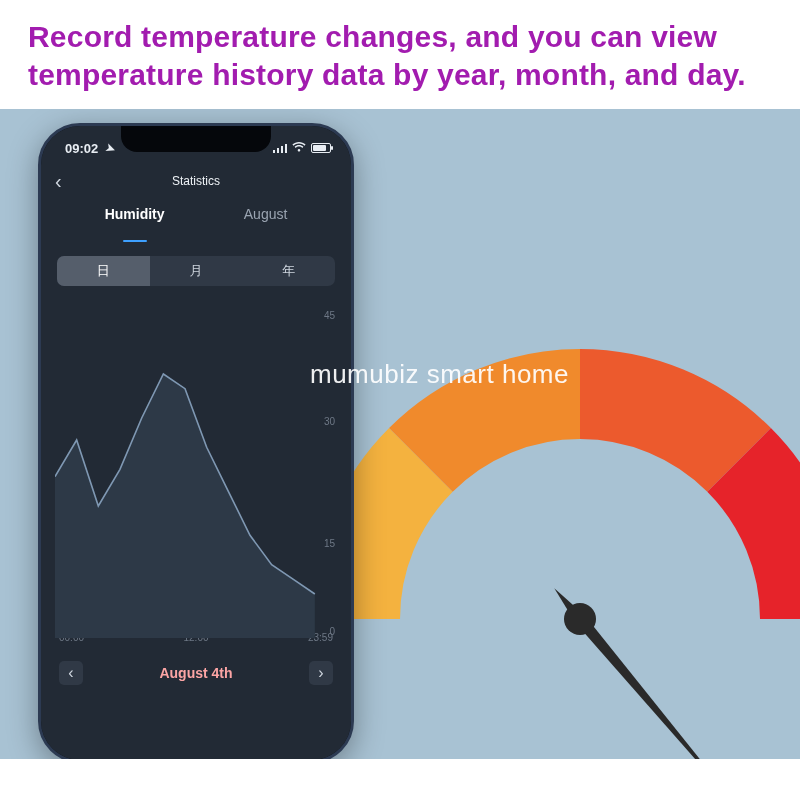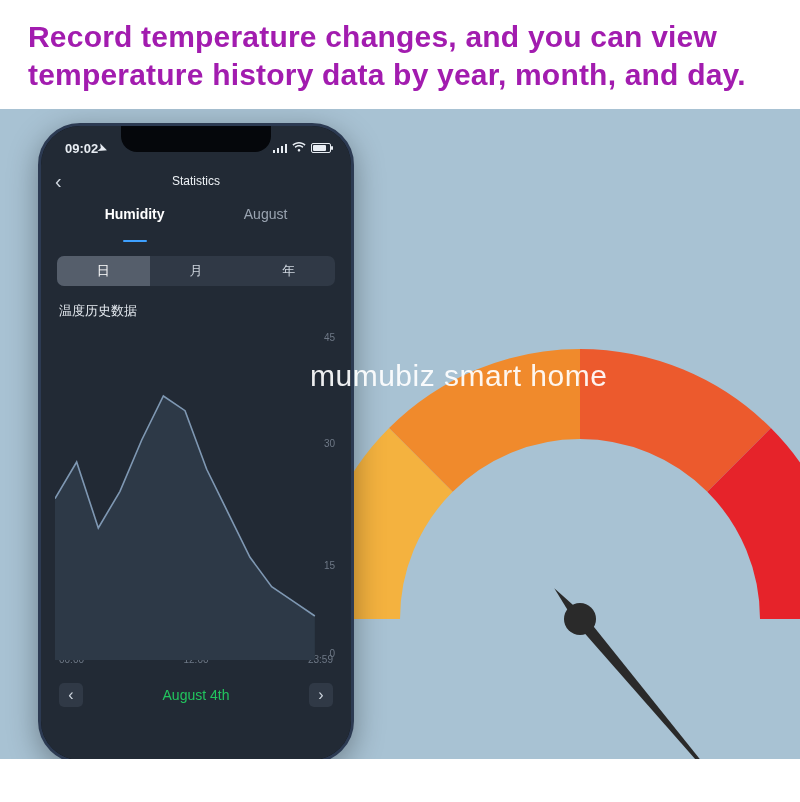--- a/index.html
+++ b/index.html
@@ -33,21 +33,21 @@
     top: 200px;
     width: 620px;
     height: 620px;
   }
   .gauge svg { width: 100%; height: 100%; }
   .watermark {
     position: absolute;
     left: 310px;
     top: 250px;
     color: rgba(255,255,255,0.92);
-    font-size: 30px;
+    font-size: 26px;
     font-weight: 300;
     letter-spacing: 0.5px;
     z-index: 50;
   }
 
   
   .phone {
     position: absolute;
     left: 38px;
     top: 14px;
@@ -82,21 +82,21 @@
   }
   .status-bar {
     height: 38px;
     display: flex;
     align-items: center;
     justify-content: space-between;
     padding: 6px 20px 0 24px;
     font-size: 13px;
     font-weight: 600;
   }
-  .status-left { display:flex; align-items:center; gap:0; }
+  .status-left { display:flex; align-items:center; gap:8px; }
   .status-right { display:flex; align-items:center; gap:5px; }
   .sig-bars { display:inline-flex; align-items:flex-end; gap:1.5px; height:10px;}
   .sig-bars span { width:2.5px; background:#e8edf3; display:block;}
   .sig-bars span:nth-child(1){height:3px}
   .sig-bars span:nth-child(2){height:5px}
   .sig-bars span:nth-child(3){height:7px}
   .sig-bars span:nth-child(4){height:9px}
   .wifi-ic { font-size:12px; }
   .batt {
     width: 20px; height: 10px; border:1px solid #e8edf3; border-radius:2px; position:relative;
@@ -140,21 +140,21 @@
   }
   .seg-item.active { background:#555e6b; color:#fff; }
 
   .history-label {
     padding: 16px 18px 4px 18px;
     font-size:13px; color:#e6ebf1; font-weight:500;
   }
 
   .chart-wrap {
     position:relative;
-    margin: 6px 14px 0 14px;
+    margin: 22px 14px 0 14px;
     height: 330px;
   }
   .chart-wrap svg { width:100%; height:100%; }
   .ytick {
     position:absolute; right:2px; font-size:10px; color:#6e7886;
   }
   .xticks {
     display:flex; justify-content:space-between;
     padding: 0 18px; font-size:10px; color:#6e7886;
     margin-top:-6px;
@@ -162,21 +162,21 @@
 
   .date-nav {
     display:flex; align-items:center; justify-content:space-between;
     padding: 18px 18px 0 18px;
   }
   .chev {
     width:24px; height:24px; display:flex; align-items:center; justify-content:center;
     color:#cfd6df; font-size:16px;
     background:#303946; border-radius:5px;
   }
-  .date-label { font-size:14px; color:#22c55e; font-weight:400;}
+  .date-label { font-size:14px; color:#fca5a5; font-weight:700;}
 </style>
 </head>
 <body>
 
 <div class="top-caption">Record temperature changes, and you can view temperature history data by year, month, and day.</div>
 
 <div class="promo-area">
 
   <div class="gauge">
     <svg viewBox="0 0 620 620">
@@ -232,21 +232,20 @@
         <div class="tab-top active">Humidity</div>
         <div class="tab-top">August</div>
       </div>
 
       <div class="seg">
         <div class="seg-item active">日</div>
         <div class="seg-item">月</div>
         <div class="seg-item">年</div>
       </div>
 
-      <div class="history-label">温度历史数据</div>
 
       <div class="chart-wrap">
         <span class="ytick" style="top:2px">45</span>
         <span class="ytick" style="top:108px">30</span>
         <span class="ytick" style="top:230px">15</span>
         <span class="ytick" style="top:318px">0</span>
         <svg viewBox="0 0 280 330" preserveAspectRatio="none" id="chart-svg">
             <path d="M0.0 168.7 L21.5 132.0 L43.0 198.0 L64.5 161.3 L86.1 110.0 L107.6 66.0 L129.1 80.7 L150.6 139.3 L172.1 183.3 L193.6 227.3 L215.1 256.7 L236.7 271.3 L258.0 286.0 L 258.0 330 L 0 330 Z" fill="#2d3947" stroke="none"></path>
             <path d="M0.0 168.7 L21.5 132.0 L43.0 198.0 L64.5 161.3 L86.1 110.0 L107.6 66.0 L129.1 80.7 L150.6 139.3 L172.1 183.3 L193.6 227.3 L215.1 256.7 L236.7 271.3 L258.0 286.0" fill="none" stroke="#7f98b3" stroke-width="1.6"></path>
           </svg>

